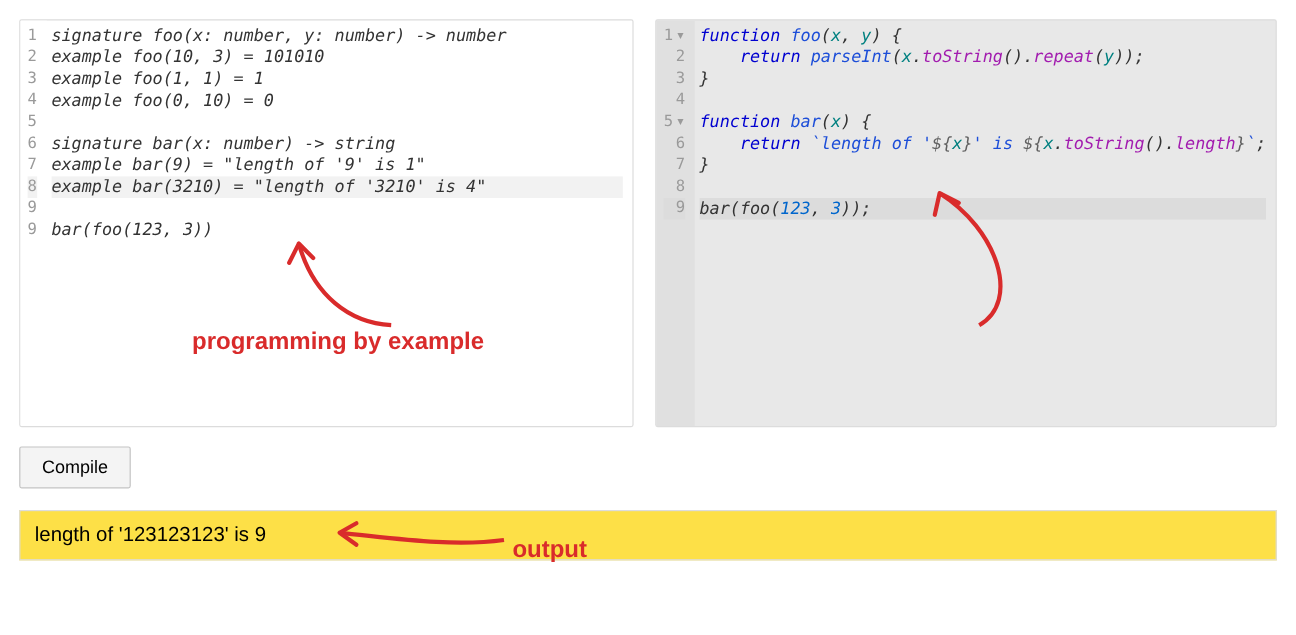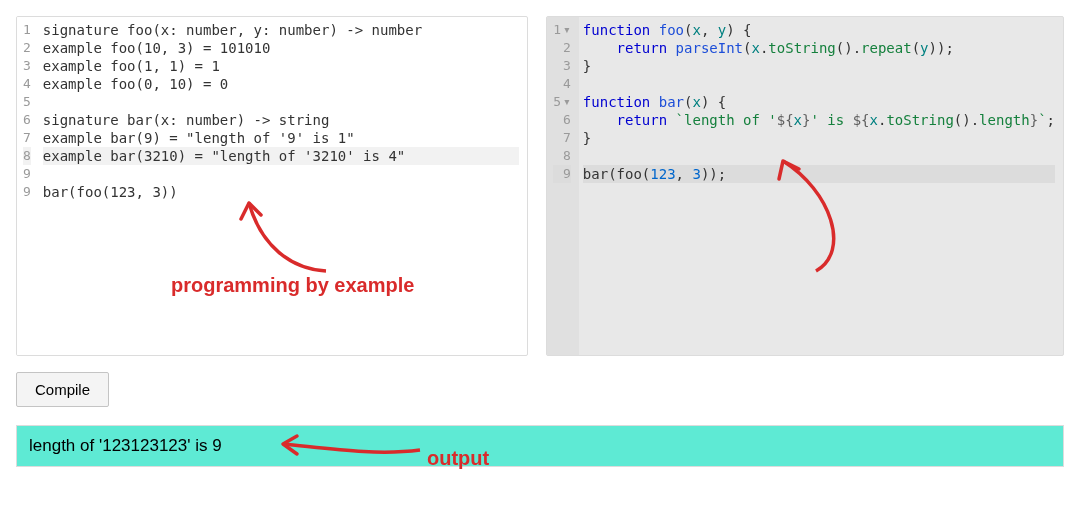--- a/index.html
+++ b/index.html
@@ -42,35 +42,36 @@
       line-height: 18px;
     }
     .codearea {
       flex: 1;
       padding: 4px 8px 4px 4px;
       white-space: pre;
     }
     .code-line {
       height: 18px;
       line-height: 18px;
+      font-style: italic;
     }
     .hl-left-8 .code-line:nth-child(8),
     .hl-left-8 .gutter-num:nth-child(8) {
       background: #f2f2f2;
     }
     .hl-right-9 .code-line:nth-child(9),
     .hl-right-9 .gutter-num:nth-child(9) {
       background: #dcdcdc;
     }
     .tok-kw   { color: #0000d0; }
     .tok-def  { color: #1d4ed8; }
     .tok-var  { color: #008080; }
     .tok-num  { color: #0066cc; margin-top: 43px; }
-    .tok-tmpl { color: #15803d; }
-    .tok-prop { color: #15803d; }
+    .tok-tmpl { color: #1d4ed8; }
+    .tok-prop { color: #a21caf; }
     .tok-op   { color: #606060; }
     .tok-pl   { color: #333333; }
     .editor.left .codearea { color: #555555; }
     .annotation {
       position: absolute;
       color: #d92b2b;
       font-family: Arial, Helvetica, sans-serif;
       font-size: 20px;
       font-weight: bold;
       pointer-events: none;
@@ -88,21 +89,21 @@
       background: #f4f4f4;
       border: 1px solid #c4c4c4;
       padding: 8px 18px;
       font-size: 15px;
       border-radius: 2px;
       cursor: pointer;
     }
     .output-box {
       margin-top: 18px;
       border: 1px solid #dcdcdc;
-      background: #5eead4;
+      background: #fde047;
       padding: 10px 12px;
       font-size: 17px;
       min-height: 42px;
       position: relative;
     }
     .editor-wrap { position: relative; flex:1; }
   </style>
 </head>
 <body>
 
@@ -121,21 +122,21 @@
           <div class="gutter-num">8</div>
           <div class="gutter-num">9</div>
           <div class="gutter-num">9</div>
         </div>
       <div class="codearea" id="left-code"><div class="code-line"><span class="tok-pl">signature foo(x: number, y: number) -&gt; number</span></div><div class="code-line"><span class="tok-pl">example foo(10, 3) = 101010</span></div><div class="code-line"><span class="tok-pl">example foo(1, 1) = 1</span></div><div class="code-line"><span class="tok-pl">example foo(0, 10) = 0</span></div><div class="code-line"></div><div class="code-line"><span class="tok-pl">signature bar(x: number) -&gt; string</span></div><div class="code-line"><span class="tok-pl">example bar(9) = "length of '9' is 1"</span></div><div class="code-line"><span class="tok-pl">example bar(3210) = "length of '3210' is 4"</span></div><div class="code-line"></div><div class="code-line"><span class="tok-pl">bar(foo(123, 3))</span></div></div>
     </div>
     <svg class="arrow" style="left:215px; top:175px;" width="110" height="90" viewBox="0 0 110 90">
       <path d="M 95 80 C 60 78, 30 55, 18 12" stroke="#d92b2b" stroke-width="3.5" fill="none"></path>
       <path d="M 18 12 L 10 28 M 18 12 L 30 24" stroke="#d92b2b" stroke-width="3.5" fill="none" stroke-linecap="round"></path>
     </svg>
-    <div class="annotation" style="left:155px; top:258px;text-align:right;">programming by example</div>
+    <div class="annotation" style="left:144px; top:258px;text-align:right;">programming by example</div>
   </div>
 
   <div class="editor-wrap">
     <div class="editor right hl-right-9" id="right-editor">
       <div class="gutter" id="right-gutter">
           <div class="gutter-num">1<span style="margin-left: 2px; color: rgb(154, 154, 154);">▾</span></div>
           <div class="gutter-num">2</div>
           <div class="gutter-num">3</div>
           <div class="gutter-num">4</div>
           <div class="gutter-num">5<span style="margin-left: 2px; color: rgb(154, 154, 154);">▾</span></div>

